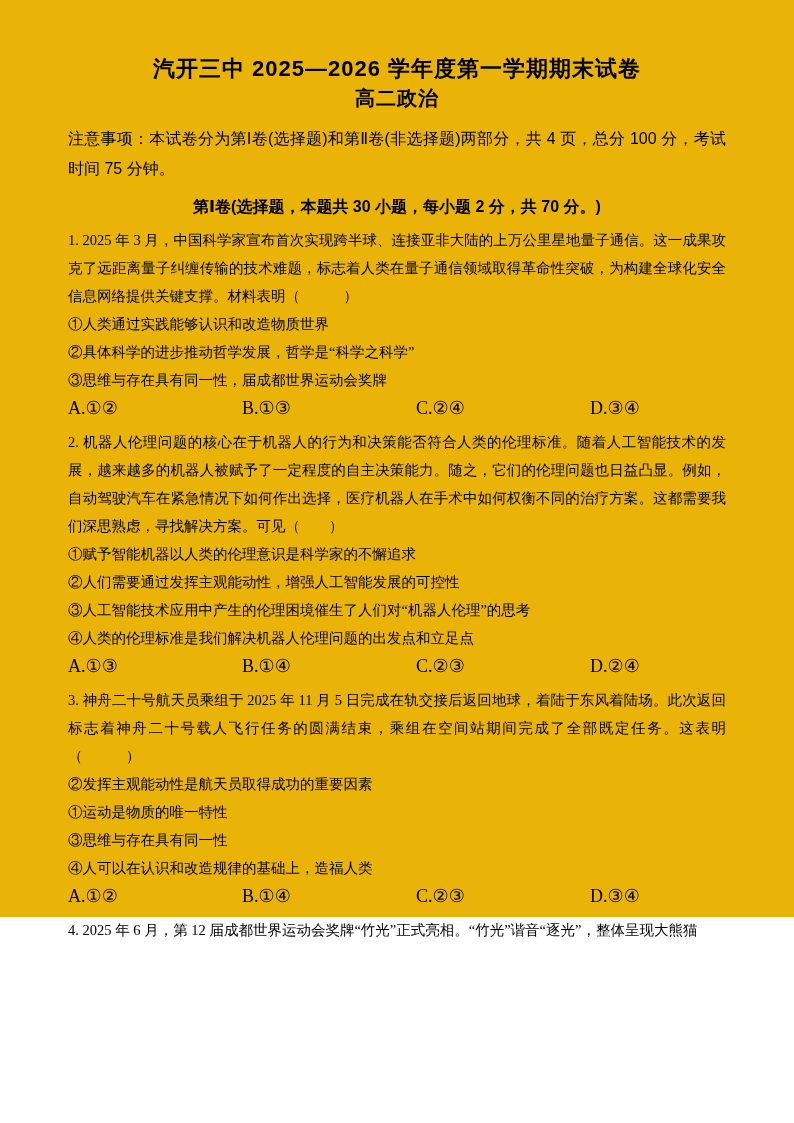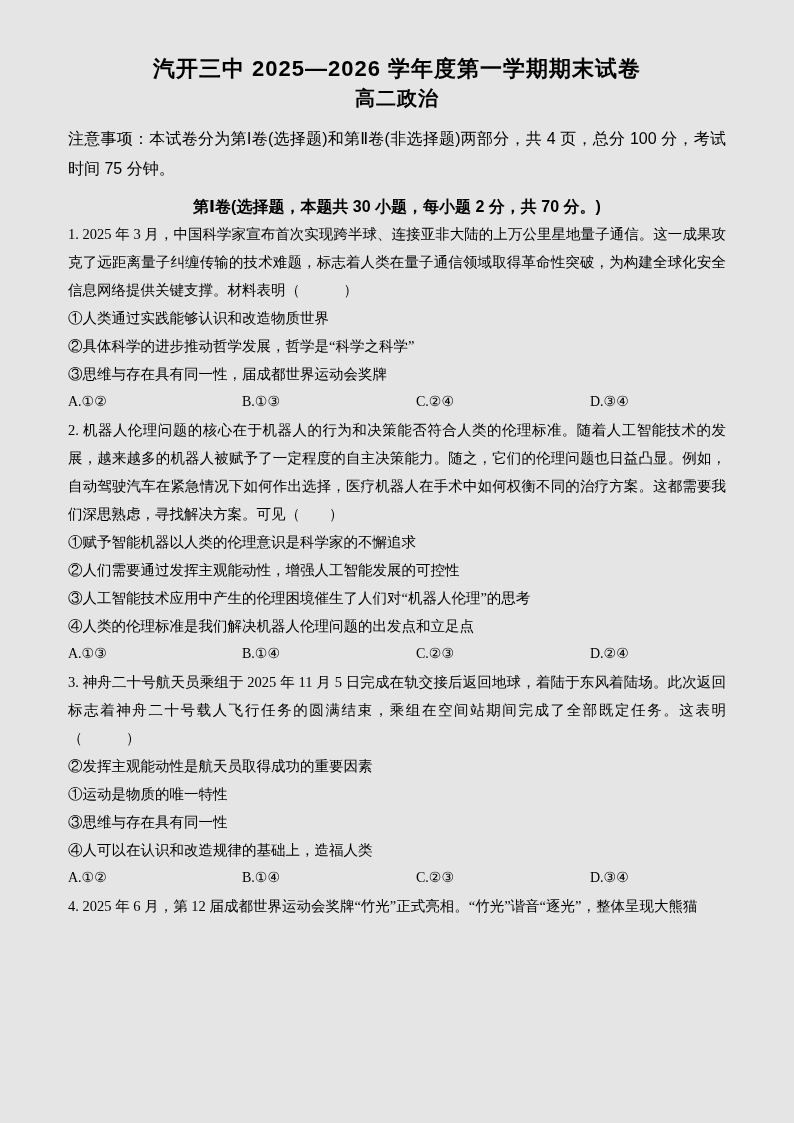--- a/index.html
+++ b/index.html
@@ -7,23 +7,23 @@
   body {
     width: 794px;
     height: 1123px;
     margin: 0 auto;
     color: #000000;
     font-family: "Liberation Serif", "DejaVu Serif", serif;
     overflow: hidden;
   }
   .page {
     width: 794px;
-    height: 1123px;
+    height: 917px;
     padding: 54px 68px 0 68px;
-    background: #e5e5e5;
+    background: #eab308;
   }
   .title {
     font-family: "Liberation Sans", "DejaVu Sans", sans-serif;
     font-weight: 700;
     font-size: 22px;
     line-height: 30px;
     text-align: center;
     letter-spacing: 1px;
   }
   .subtitle {
@@ -44,34 +44,34 @@
     margin-top: 12px;
   }
   .section-header {
     font-family: "Liberation Sans", "DejaVu Sans", sans-serif;
     font-weight: 700;
     font-size: 16px;
     line-height: 26px;
     text-align: center;
     margin-top: 10px;
   }
-  .question { }
+  .question { margin-top: 6px; }
   .stem {
     font-size: 14.5px;
     line-height: 28px;
     text-align: justify;
   }
   .opt {
     font-size: 14.5px;
     line-height: 28px;
     text-align: left;
   }
   .choices {
     display: flex;
-    font-size: 14px;
+    font-size: 18px;
     line-height: 28px;
     gap: 38px;
   }
   .choices span {
     width: 25%;
     text-align: left;
   }
 </style>
 </head>
 <body>

